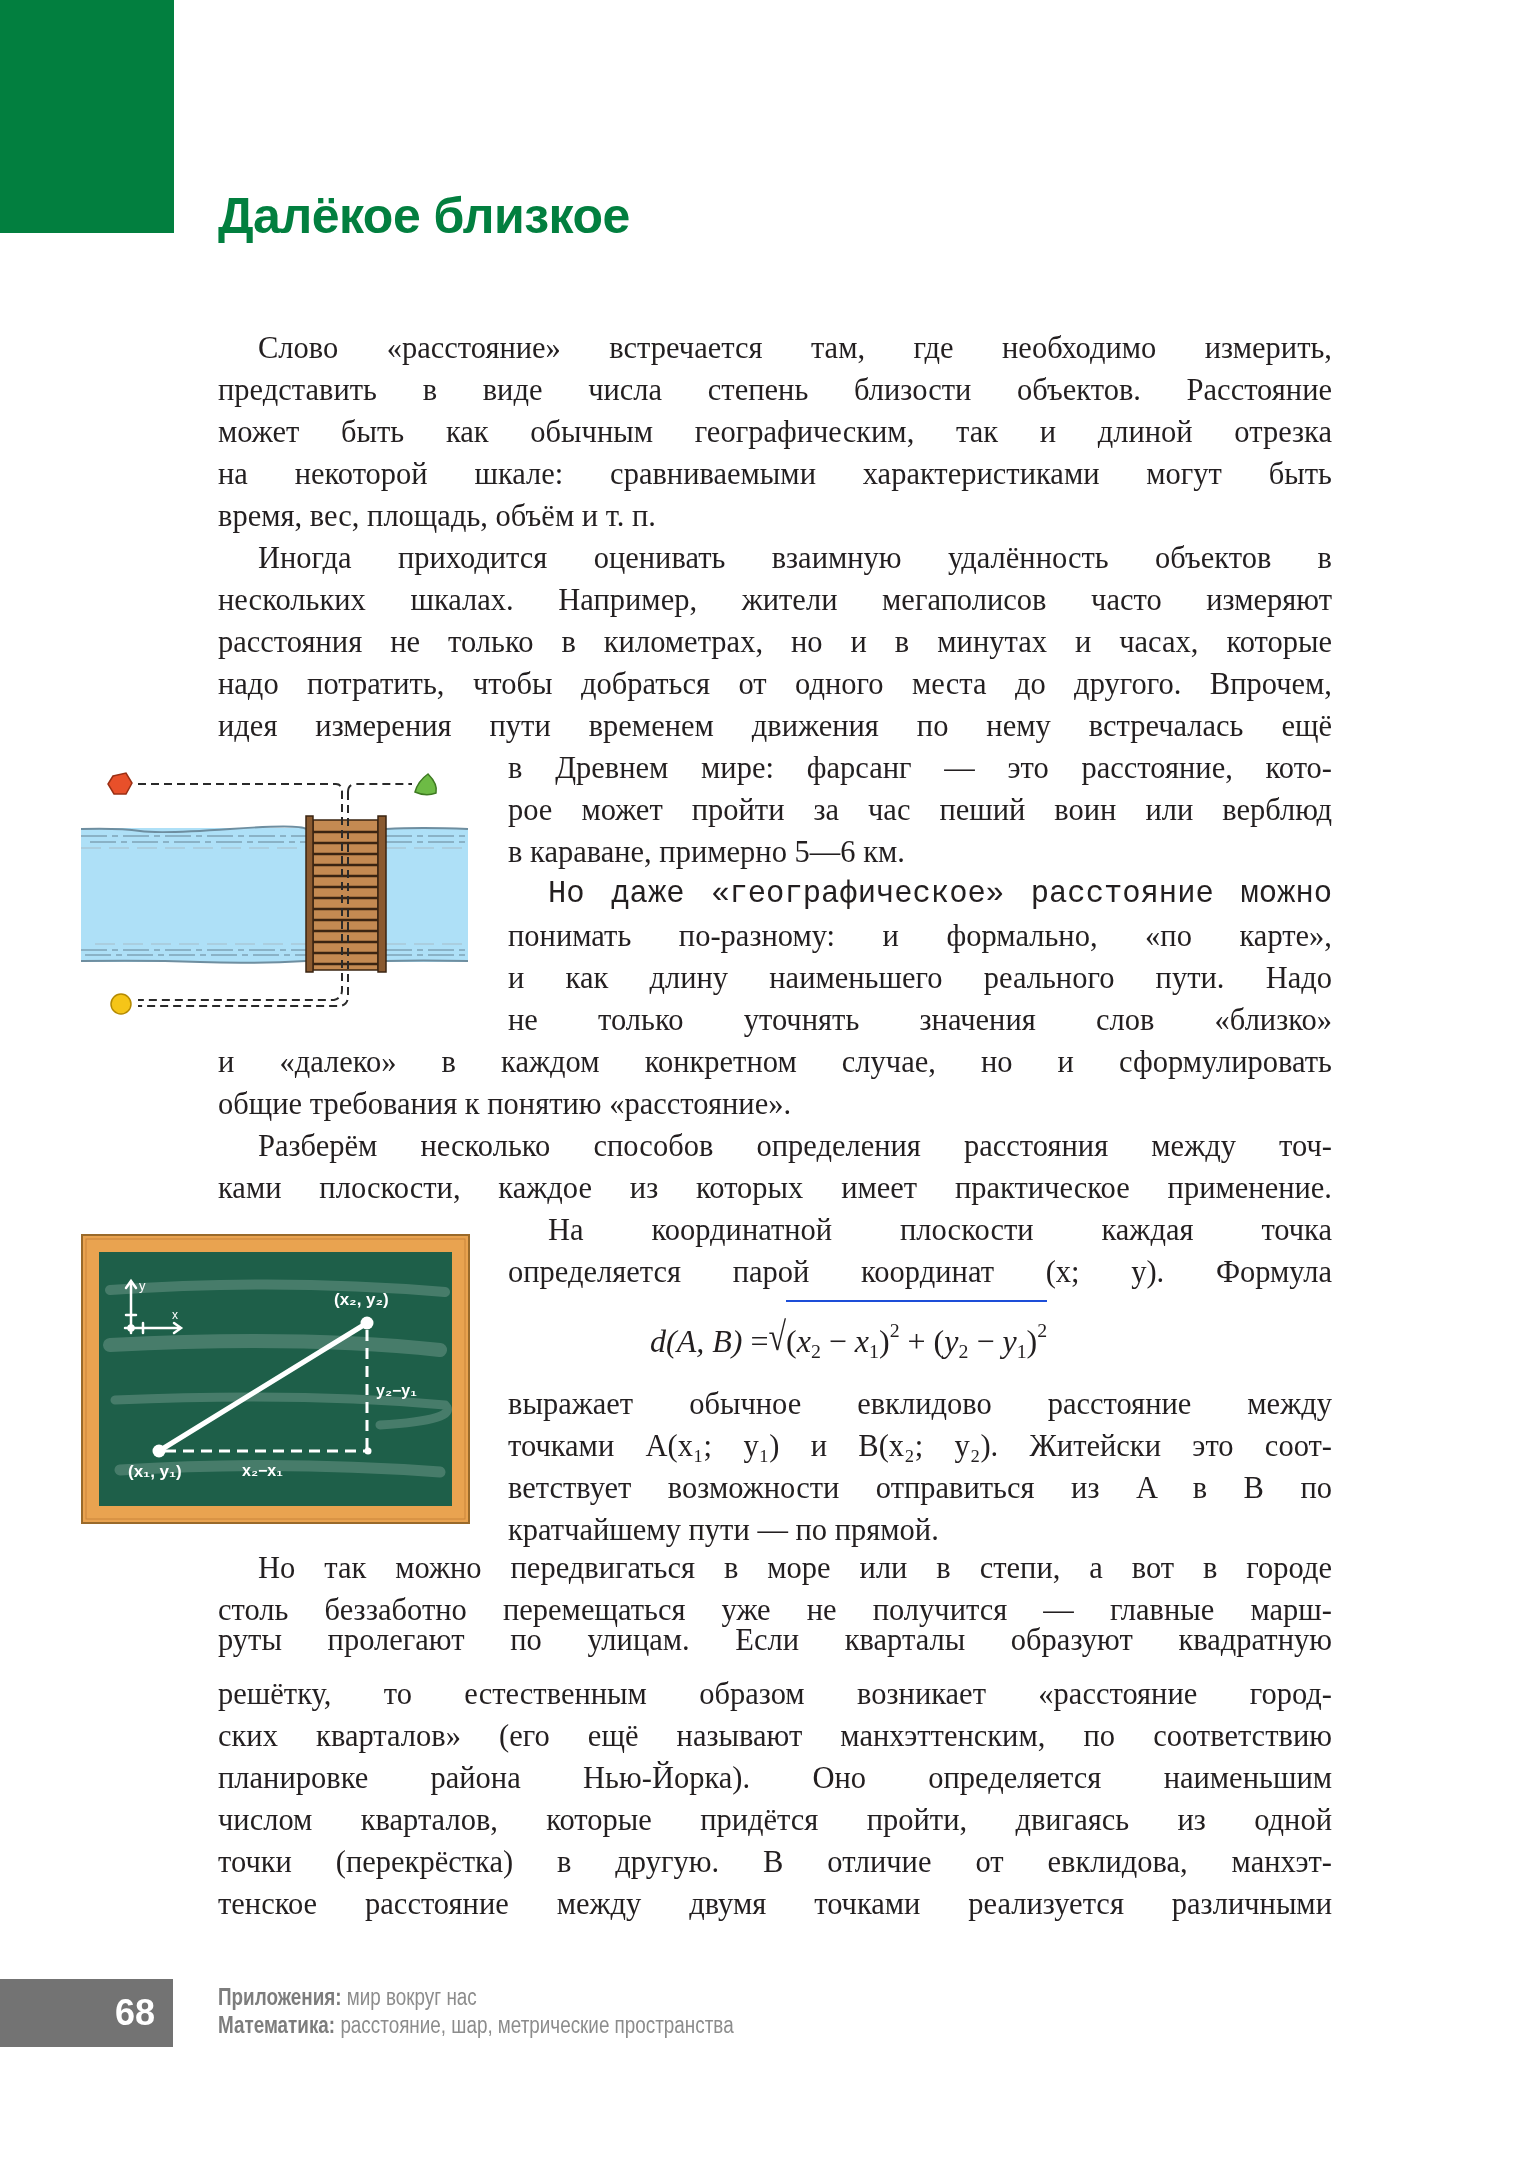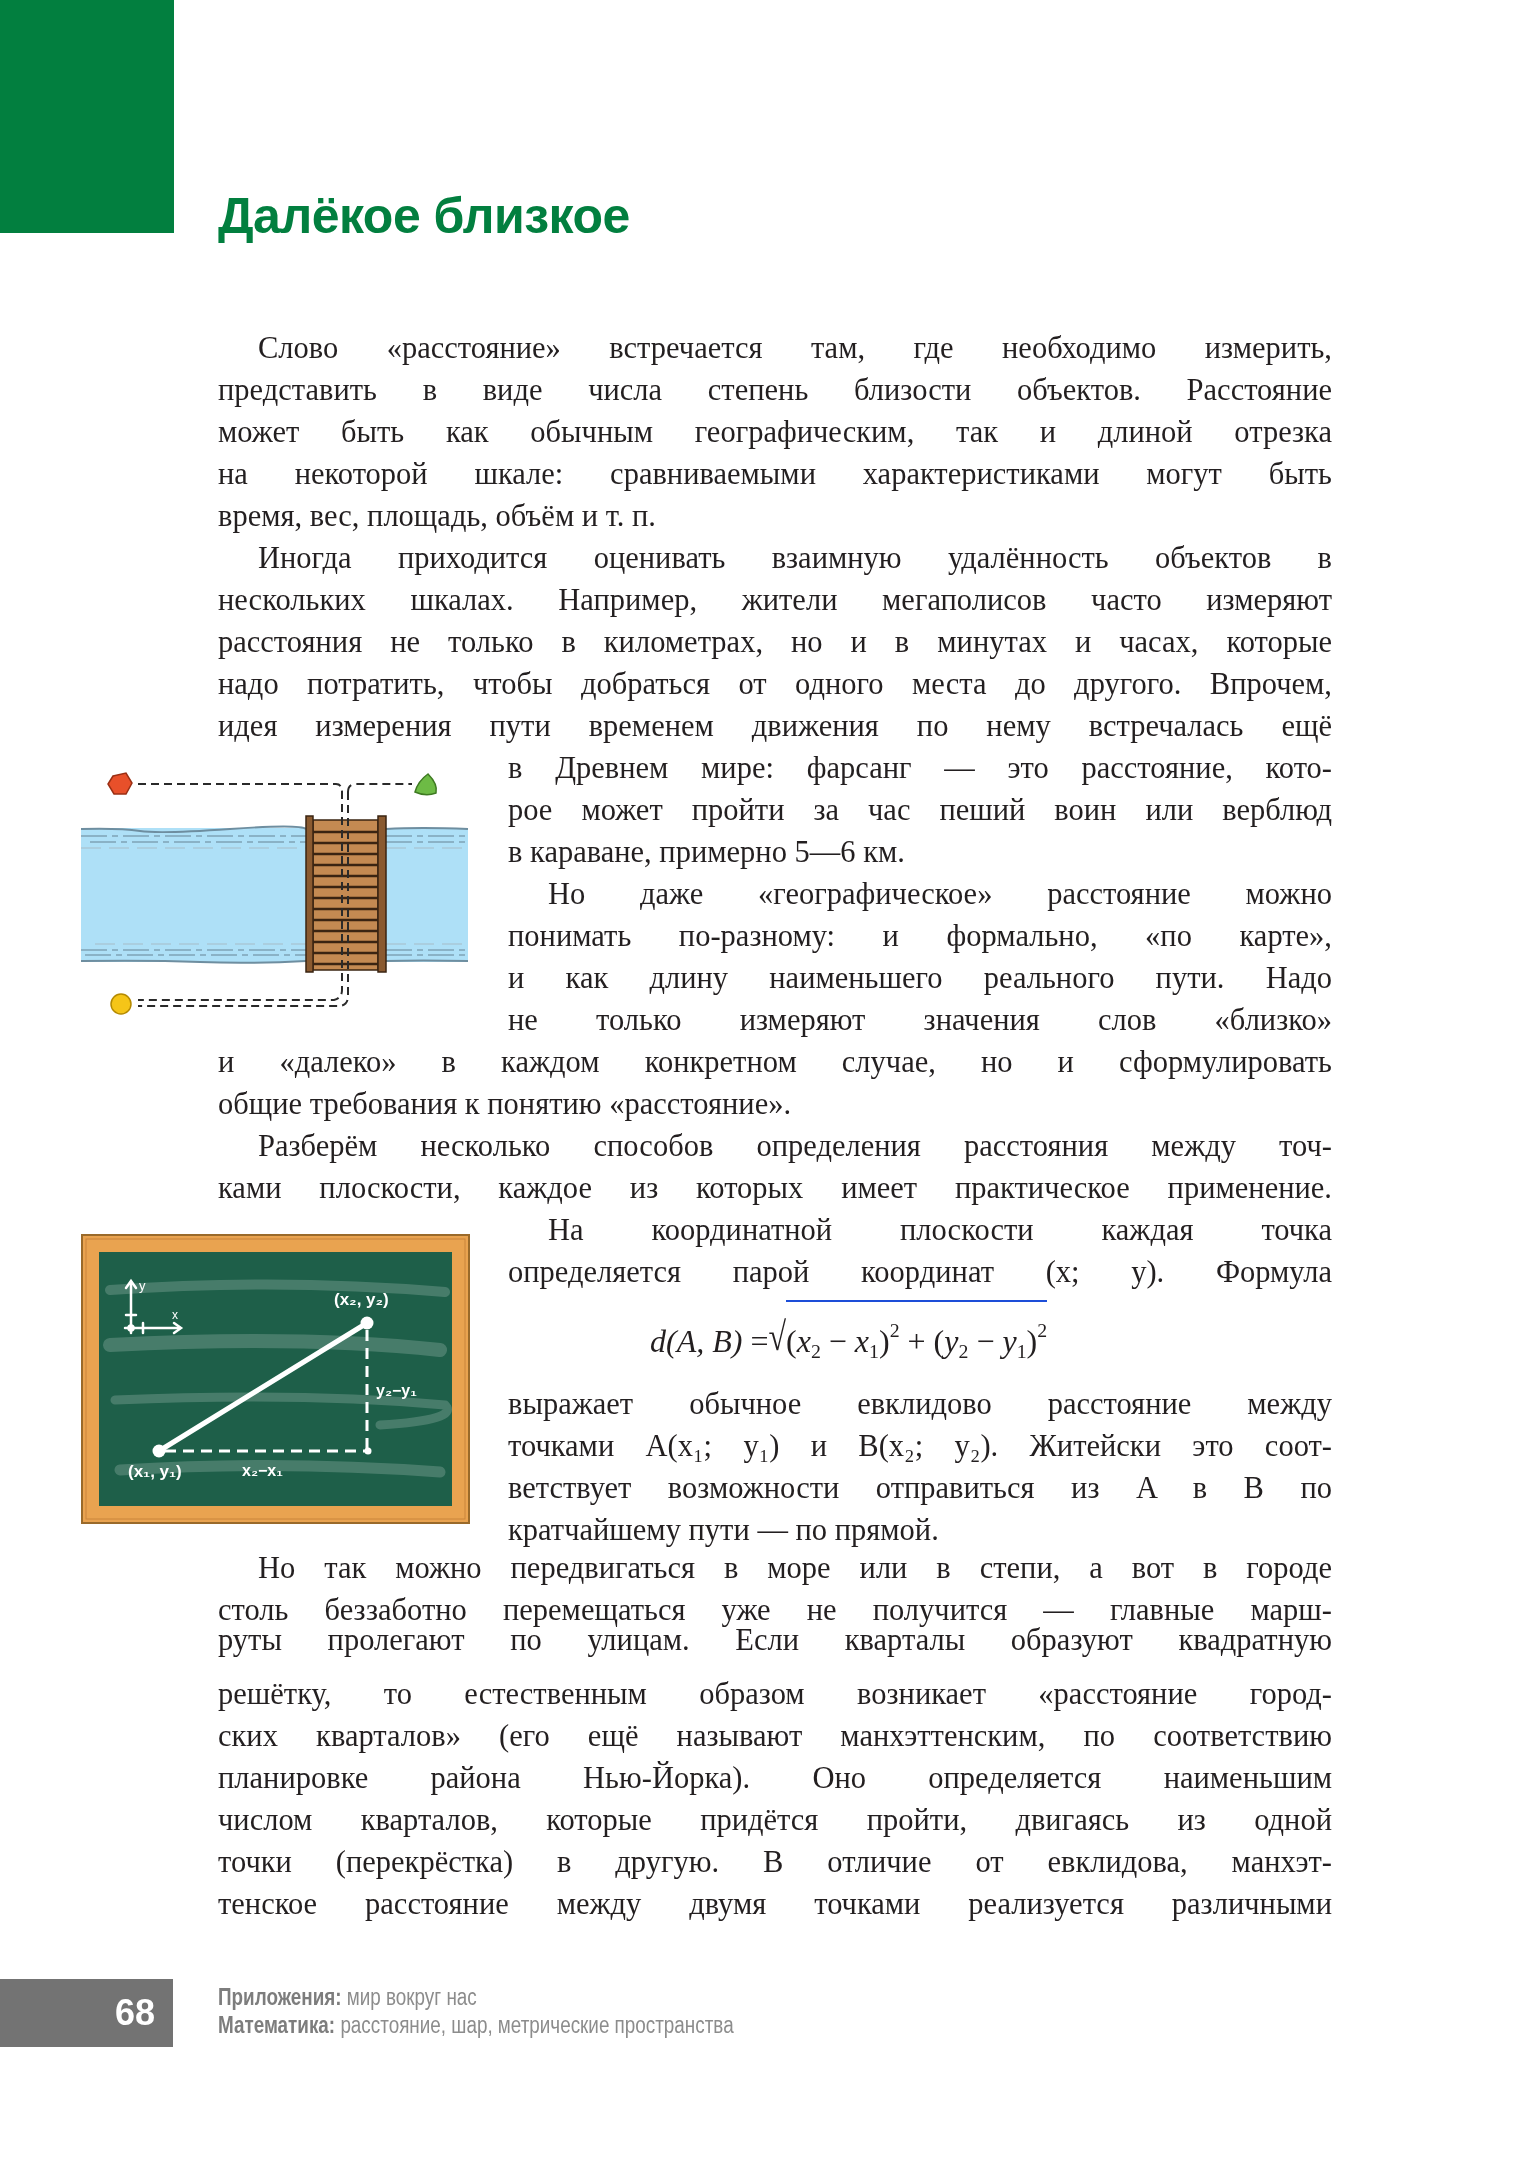--- a/index.html
+++ b/index.html
@@ -33,24 +33,24 @@
     <div class="line" style="left: 218px; top: 453px; width: 1114px; white-space: normal; overflow: hidden;">на некоторой шкале: сравниваемыми характеристиками могут быть</div>
     <div class="line last" style="left: 218px; top: 495px; width: 1114px; white-space: normal; overflow: hidden;">время, вес, площадь, объём и т. п.</div>
     <div class="line" style="left: 258px; top: 537px; width: 1074px; white-space: normal; overflow: hidden;">Иногда приходится оценивать взаимную удалённость объектов в</div>
     <div class="line" style="left: 218px; top: 579px; width: 1114px; white-space: normal; overflow: hidden;">нескольких шкалах. Например, жители мегаполисов часто измеряют</div>
     <div class="line" style="left: 218px; top: 621px; width: 1114px; white-space: normal; overflow: hidden;">расстояния не только в километрах, но и в минутах и часах, которые</div>
     <div class="line" style="left: 218px; top: 663px; width: 1114px; white-space: normal; overflow: hidden;">надо потратить, чтобы добраться от одного места до другого. Впрочем,</div>
     <div class="line" style="left: 218px; top: 705px; width: 1114px; white-space: normal; overflow: hidden;">идея измерения пути временем движения по нему встречалась ещё</div>
     <div class="line" style="left: 508px; top: 747px; width: 824px; white-space: normal; overflow: hidden;">в Древнем мире: фарсанг — это расстояние, кото-</div>
     <div class="line" style="left: 508px; top: 789px; width: 824px; white-space: normal; overflow: hidden;">рое может пройти за час пеший воин или верблюд</div>
     <div class="line last" style="left: 508px; top: 831px; width: 824px; white-space: normal; overflow: hidden;">в караване, примерно 5—6 км.</div>
-    <div class="line" style="left: 548px; top: 873px; width: 784px; white-space: normal; overflow: hidden;">Но даже «географическое» расстояние можно</div>
+    <div class="line" style="left: 548px; top: 873px; width: 784px; white-space: normal; overflow: hidden; font-family: Liberation Mono, monospace;">Но даже «географическое» расстояние можно</div>
     <div class="line" style="left: 508px; top: 915px; width: 824px; white-space: normal; overflow: hidden;">понимать по-разному: и формально, «по карте»,</div>
     <div class="line" style="left: 508px; top: 957px; width: 824px; white-space: normal; overflow: hidden;">и как длину наименьшего реального пути. Надо</div>
-    <div class="line" style="left: 508px; top: 999px; width: 824px; white-space: normal; overflow: hidden;">не только измеряют значения слов «близко»</div>
+    <div class="line" style="left: 508px; top: 999px; width: 824px; white-space: normal; overflow: hidden;">не только уточнять значения слов «близко»</div>
     <div class="line" style="left: 218px; top: 1041px; width: 1114px; white-space: normal; overflow: hidden;">и «далеко» в каждом конкретном случае, но и сформулировать</div>
     <div class="line last" style="left: 218px; top: 1083px; width: 1114px; white-space: normal; overflow: hidden;">общие требования к понятию «расстояние».</div>
     <div class="line" style="left: 258px; top: 1125px; width: 1074px; white-space: normal; overflow: hidden;">Разберём несколько способов определения расстояния между точ-</div>
     <div class="line" style="left: 218px; top: 1167px; width: 1114px; white-space: normal; overflow: hidden;">ками плоскости, каждое из которых имеет практическое применение.</div>
     <div class="line" style="left: 548px; top: 1209px; width: 784px; white-space: normal; overflow: hidden;">На координатной плоскости каждая точка</div>
     <div class="line" style="left: 508px; top: 1251px; width: 824px; white-space: normal; overflow: hidden;">определяется парой координат (x; y). Формула</div>
     <div class="line" style="left: 508px; top: 1383px; width: 824px; white-space: normal; overflow: hidden;">выражает обычное евклидово расстояние между</div>
     <div class="line" style="left: 508px; top: 1425px; width: 824px; white-space: normal; overflow: hidden;">точками A(x₁; y₁) и B(x₂; y₂). Житейски это соот-</div>
     <div class="line" style="left: 508px; top: 1467px; width: 824px; white-space: normal; overflow: hidden;">ветствует возможности отправиться из A в B по</div>
     <div class="line last" style="left: 508px; top: 1509px; width: 824px; white-space: normal; overflow: hidden;">кратчайшему пути — по прямой.</div>

